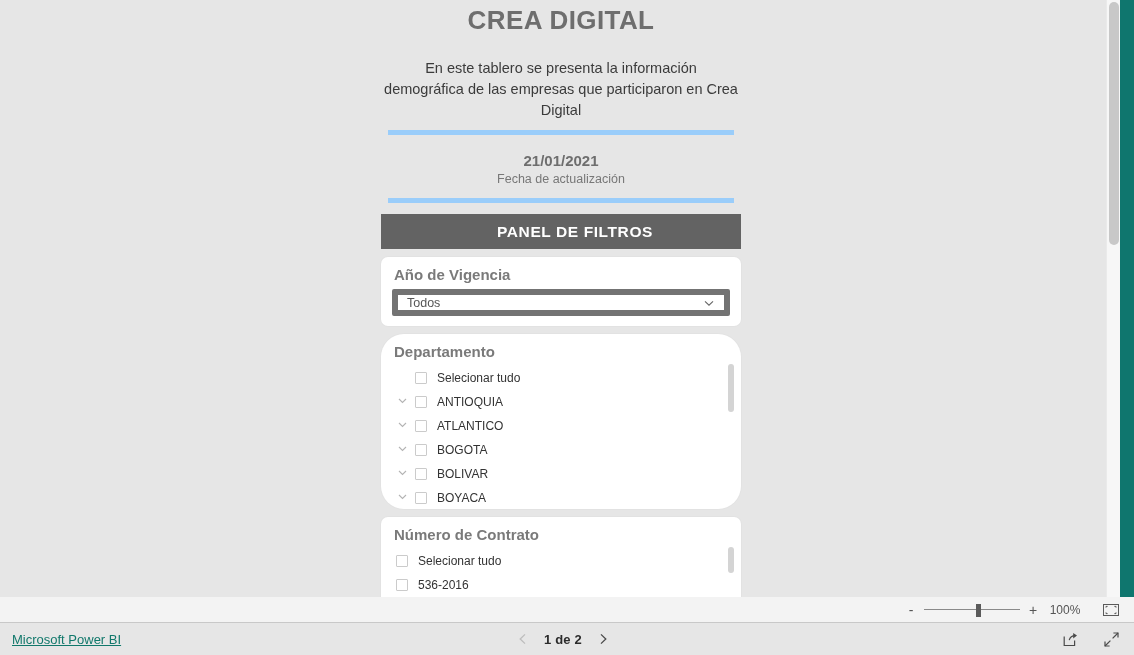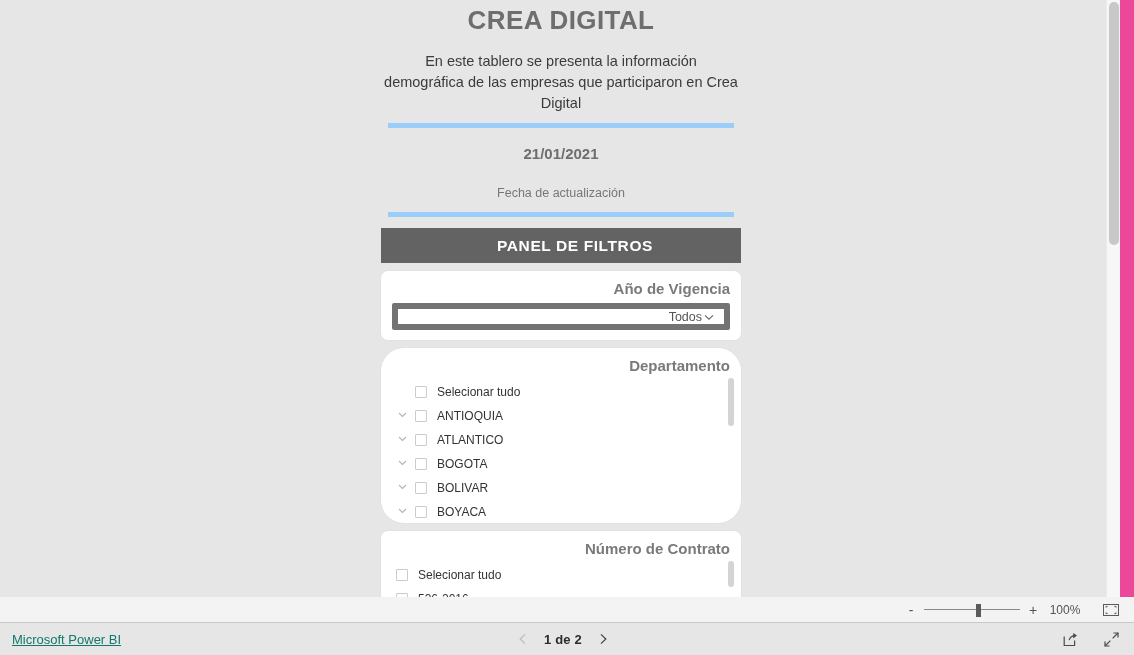--- a/index.html
+++ b/index.html
@@ -9,21 +9,21 @@
     overflow: hidden;
     font-family: "Liberation Sans", sans-serif;
     background: #e6e6e6;
   }
 
   
   #app {
     position: relative;
     width: 1134px;
     height: 655px;
-    background: #ec4899;
+    background: #0f766e;
   }
 
   
   #canvas {
     position: absolute;
     left: 0; top: 0;
     width: 1120px;
     height: 597px;
     background: #e6e6e6;
     overflow: hidden;
@@ -45,40 +45,40 @@
     color: #6e6e6e;
     letter-spacing: .4px;
     margin-top: 5px;
     line-height: 30px;
   }
   .report-subtitle {
     text-align: center;
     font-size: 14.5px;
     color: #3b3b3b;
     line-height: 21px;
-    margin-top: 16px;
+    margin-top: 23px;
     padding: 0 3px;
   }
   .divider-blue {
     height: 5px;
     background: #9acdfa;
     margin: 9px 7px 0 7px;
   }
   .refresh-date {
     text-align: center;
     font-size: 15px;
     font-weight: bold;
     color: #6e6e6e;
     margin-top: 17px;
   }
   .refresh-label {
     text-align: center;
     font-size: 12.5px;
     color: #777;
-    margin-top: 24px;
+    margin-top: 3px;
   }
   .divider-blue2 {
     height: 5px;
     background: #9acdfa;
     margin: 12px 7px 0 7px;
   }
 
   
   .panel-header {
     margin-top: 11px;
@@ -95,21 +95,20 @@
   }
 
   
   .filter-card {
     background: #ffffff;
     border-radius: 7px;
     margin-top: 8px;
     padding: 9px 11px 10px 11px;
     position: relative;
     box-shadow: 0 0 0 1px rgba(0,0,0,0.015);
-    text-align: right;
   }
   .filter-card .card-title {
     font-size: 15px;
     font-weight: bold;
     color: #7a7a7a;
     margin: 0 0 6px 2px;
   }
 
   
   .dropdown {

